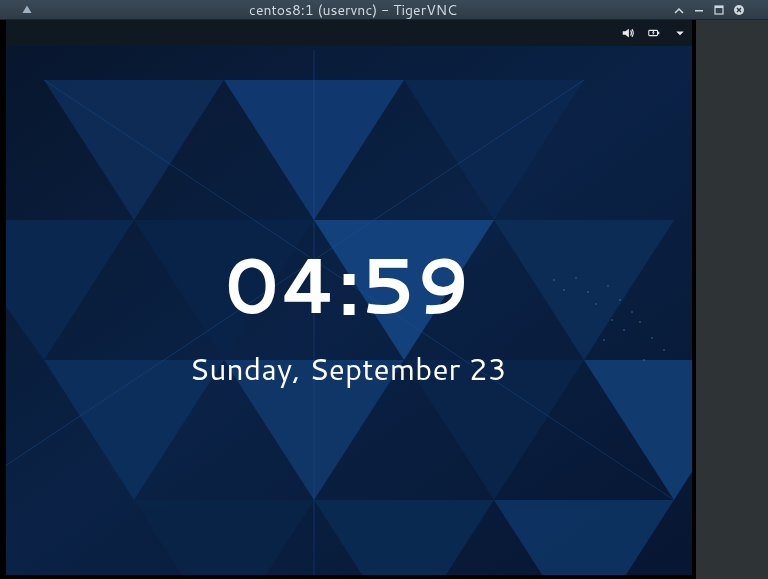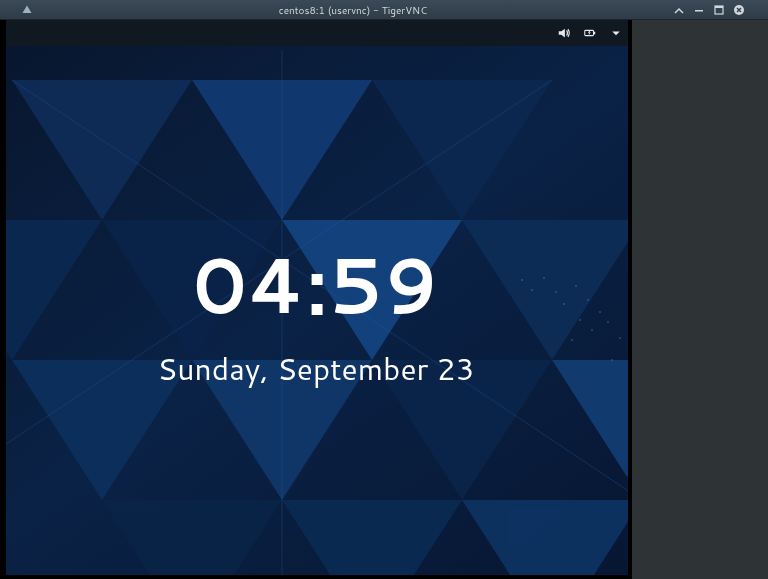--- a/index.html
+++ b/index.html
@@ -8,33 +8,33 @@
 
     
     .vnc-titlebar {
       height: 20px;
       background: linear-gradient(#3b4a57, #2f3c47);
       border-bottom: 1px solid #1b242c;
       display: flex;
       align-items: center;
       padding: 0 20px;
       color: #cfd8df;
-      font-size: 10px;
+      font-size: 14px;
       user-select: none;
     }
     .vnc-titlebar .spacer { flex: 1; }
     .vnc-titlebar .title { flex: 0 0 auto; }
     .vnc-titlebar .left-icon { width: 14px; height: 14px; display:flex; align-items:center; justify-content:center; margin-right:4px;}
     .vnc-titlebar .win-btn { width: 18px; height: 16px; display:flex; align-items:center; justify-content:center; color:#cfd8df; margin-left:2px; }
     .vnc-titlebar .win-btn svg { display:block; }
 
     
     .remote {
       position: relative;
-      width: 632px;
+      width: 696px;
       height: 559px;
       background: #c2410c;
       overflow: hidden;
     }
 
     
     .wallpaper {
       position: absolute;
       inset: 0;
     }

